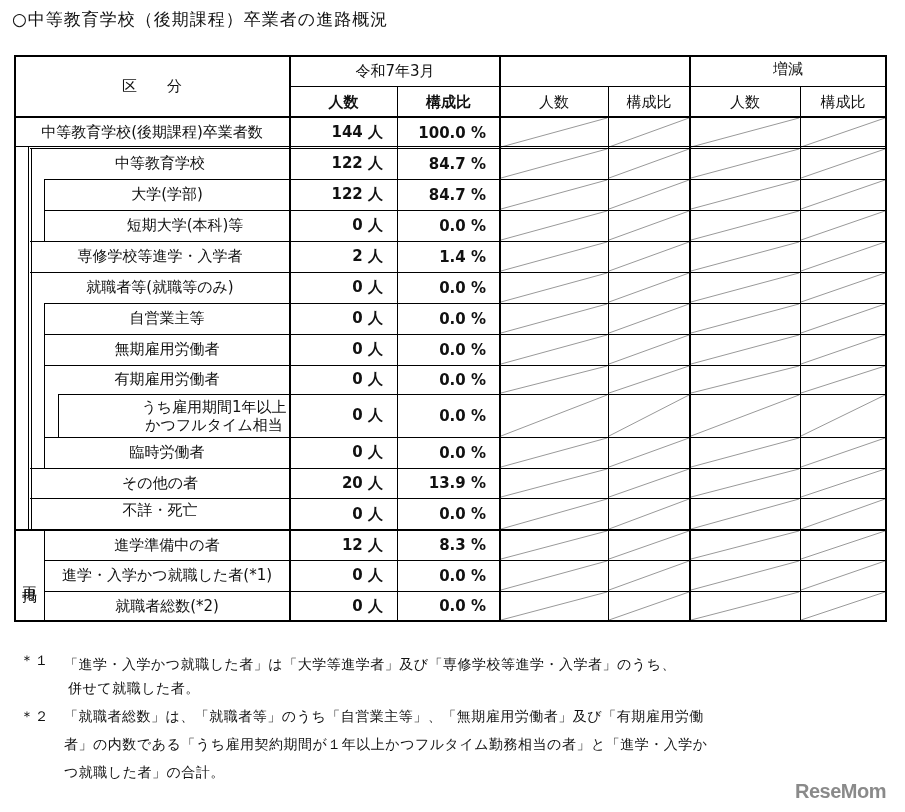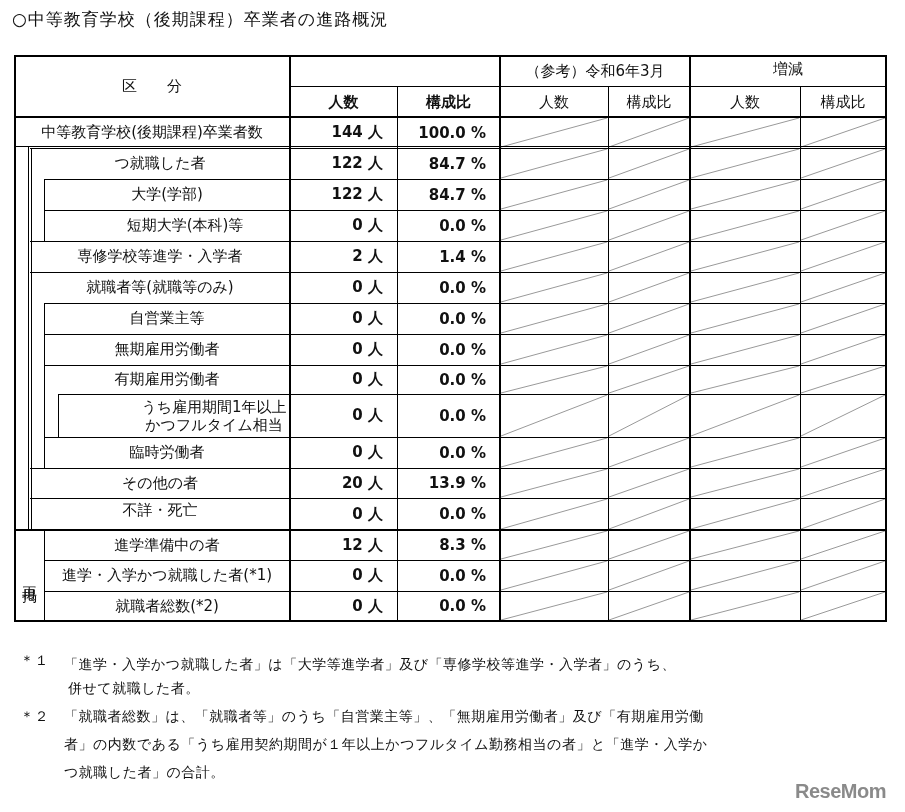--- a/index.html
+++ b/index.html
@@ -85,39 +85,39 @@
       <line x1="609" y1="590" x2="689" y2="561" stroke="#999" stroke-width="1"></line>
       <line x1="691" y1="590" x2="799" y2="561" stroke="#999" stroke-width="1"></line>
       <line x1="801" y1="590" x2="885" y2="561" stroke="#999" stroke-width="1"></line>
       <line x1="501" y1="620" x2="607" y2="592" stroke="#999" stroke-width="1"></line>
       <line x1="609" y1="620" x2="689" y2="592" stroke="#999" stroke-width="1"></line>
       <line x1="691" y1="620" x2="799" y2="592" stroke="#999" stroke-width="1"></line>
       <line x1="801" y1="620" x2="885" y2="592" stroke="#999" stroke-width="1"></line>
     </svg>
 
   <div class="cell" style="left:14px;top:55px;width:276px;height:62px;">区　　分</div>
-  <div class="cell" style="left:500px;top:55px;width:190px;height:32px;">（参考）令和6年3月</div>
+  <div class="cell" style="left:290px;top:55px;width:210px;height:32px;">令和7年3月</div>
   <div class="cell" style="left:690px;top:55px;width:196px;height:28px;">増減</div>
   <div class="cell" style="left:290px;top:87px;width:107px;height:30px;font-weight:bold;">人数</div>
   <div class="cell" style="left:397px;top:87px;width:103px;height:30px;font-weight:bold;">構成比</div>
   <div class="cell" style="left:500px;top:87px;width:108px;height:30px;">人数</div>
   <div class="cell" style="left:608px;top:87px;width:82px;height:30px;">構成比</div>
   <div class="cell" style="left:690px;top:87px;width:110px;height:30px;">人数</div>
   <div class="cell" style="left:800px;top:87px;width:86px;height:30px;">構成比</div>
 
   <div class="cell vtext" style="left:14px;top:530px;width:30px;height:91px;">再掲</div>
 
   <div id="rows">
       <div>
         <div class="cell" style="left: 14px; top: 117px; width: 276px; height: 31px;">中等教育学校(後期課程)卒業者数</div>
         <div class="cell num" style="left: 290px; top: 117px; width: 107px; height: 31px;">144 人</div>
         <div class="cell num" style="left: 397px; top: 117px; width: 103px; height: 31px;">100.0 %</div>
       </div>
       <div>
-        <div class="cell" style="left: 30px; top: 148px; width: 260px; height: 31px;">つ就職した者</div>
+        <div class="cell" style="left: 30px; top: 148px; width: 260px; height: 31px;">中等教育学校</div>
         <div class="cell num" style="left: 290px; top: 148px; width: 107px; height: 31px;">122 人</div>
         <div class="cell num" style="left: 397px; top: 148px; width: 103px; height: 31px;">84.7 %</div>
       </div>
       <div>
         <div class="cell" style="left: 44px; top: 179px; width: 246px; height: 31px;">大学(学部)</div>
         <div class="cell num" style="left: 290px; top: 179px; width: 107px; height: 31px;">122 人</div>
         <div class="cell num" style="left: 397px; top: 179px; width: 103px; height: 31px;">84.7 %</div>
       </div>
       <div>
         <div class="cell" style="left: 44px; top: 210px; width: 246px; height: 31px; padding-left: 18px;">短期大学(本科)等</div>

